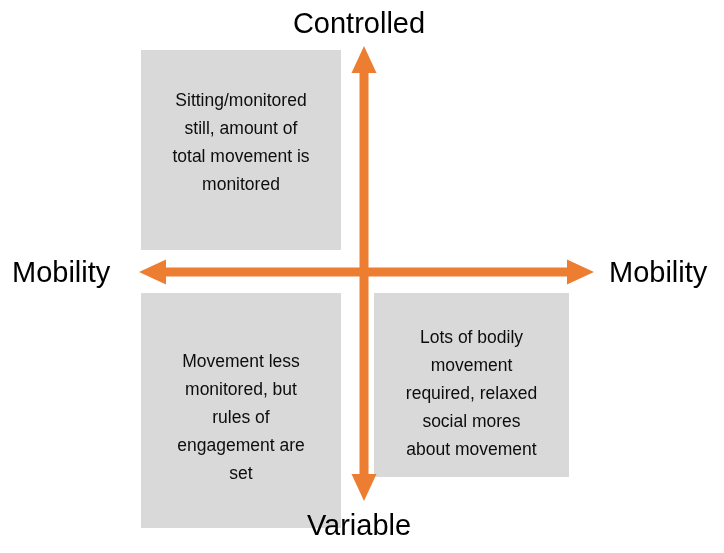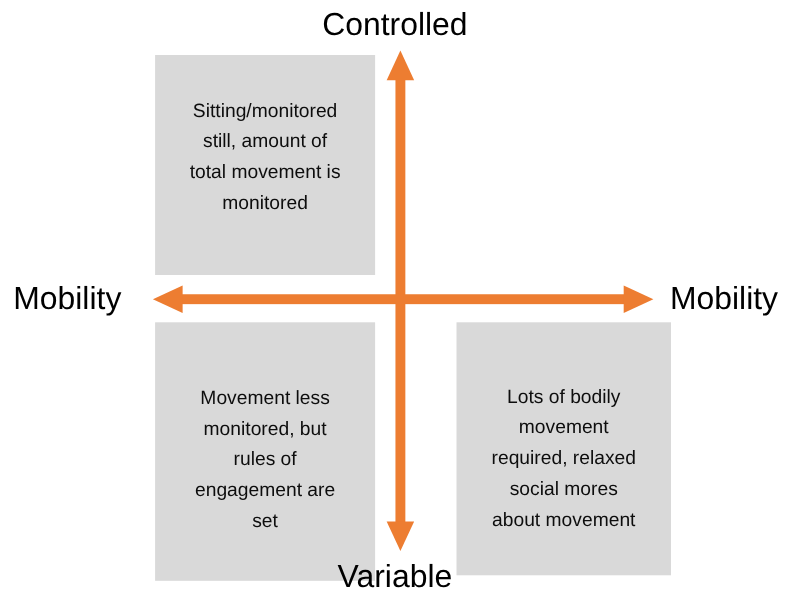--- a/index.html
+++ b/index.html
@@ -35,21 +35,21 @@
     line-height: 28px;
     color: #0d0d0d;
     text-align: center;
     width: 100%;
     white-space: pre-line;
   }
 
   #box-top-left     { left: 141px; top: 50px;  width: 200px; height: 200px; }
   #box-top-right    { left: 392px; top: 50px;  width: 195px; height: 200px; }
   #box-bottom-left  { left: 141px; top: 293px; width: 200px; height: 235px; }
-  #box-bottom-right { left: 415px; top: 293px; width: 195px; height: 230px; }
+  #box-bottom-right { left: 374px; top: 293px; width: 195px; height: 184px; }
 
   
   #box-top-left .quad-text     { transform: translateY(-8px); }
   #box-top-right .quad-text    { transform: translateY(-6px); }
   #box-bottom-left .quad-text  { transform: translateY(6px); }
   #box-bottom-right .quad-text { transform: translateY(8px); }
 
   
   #axis-layer {
     position: absolute;

